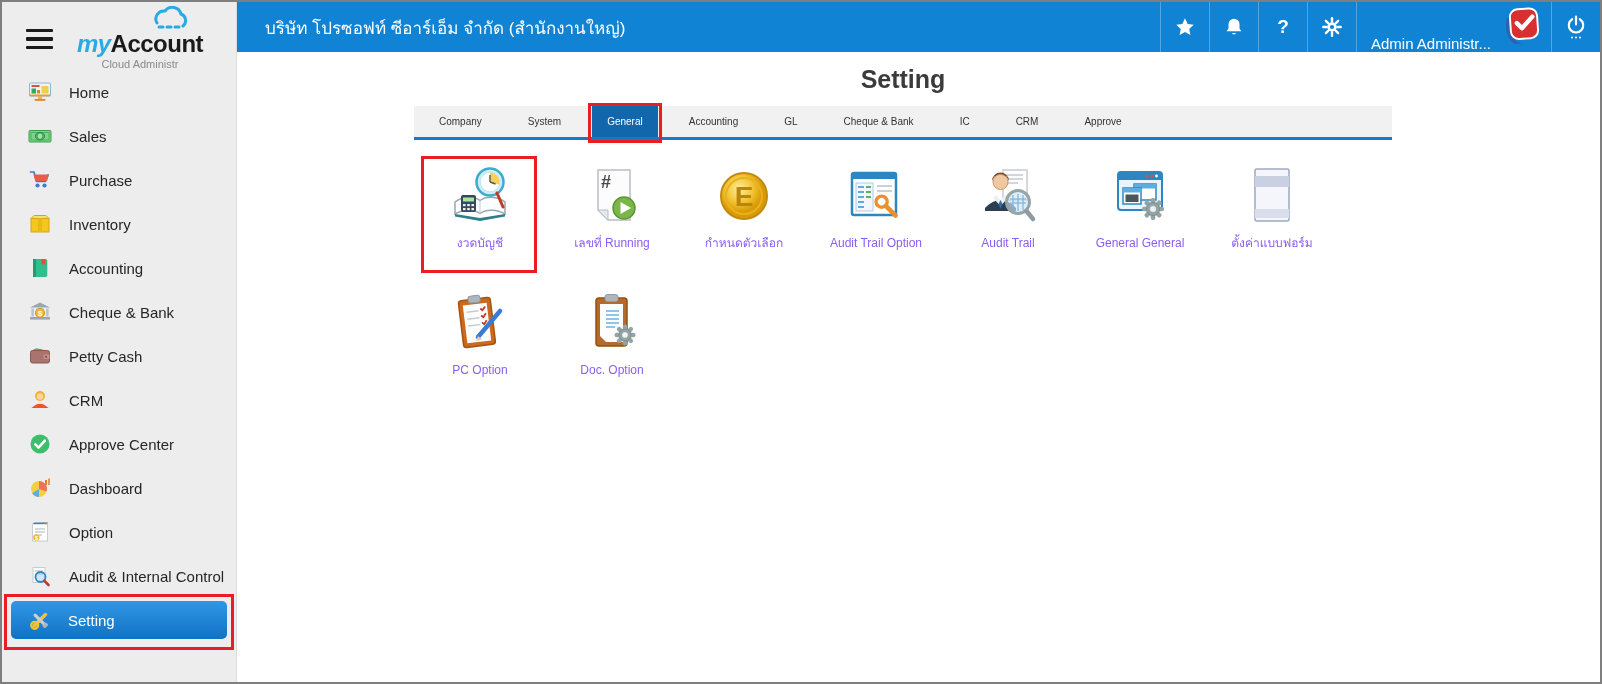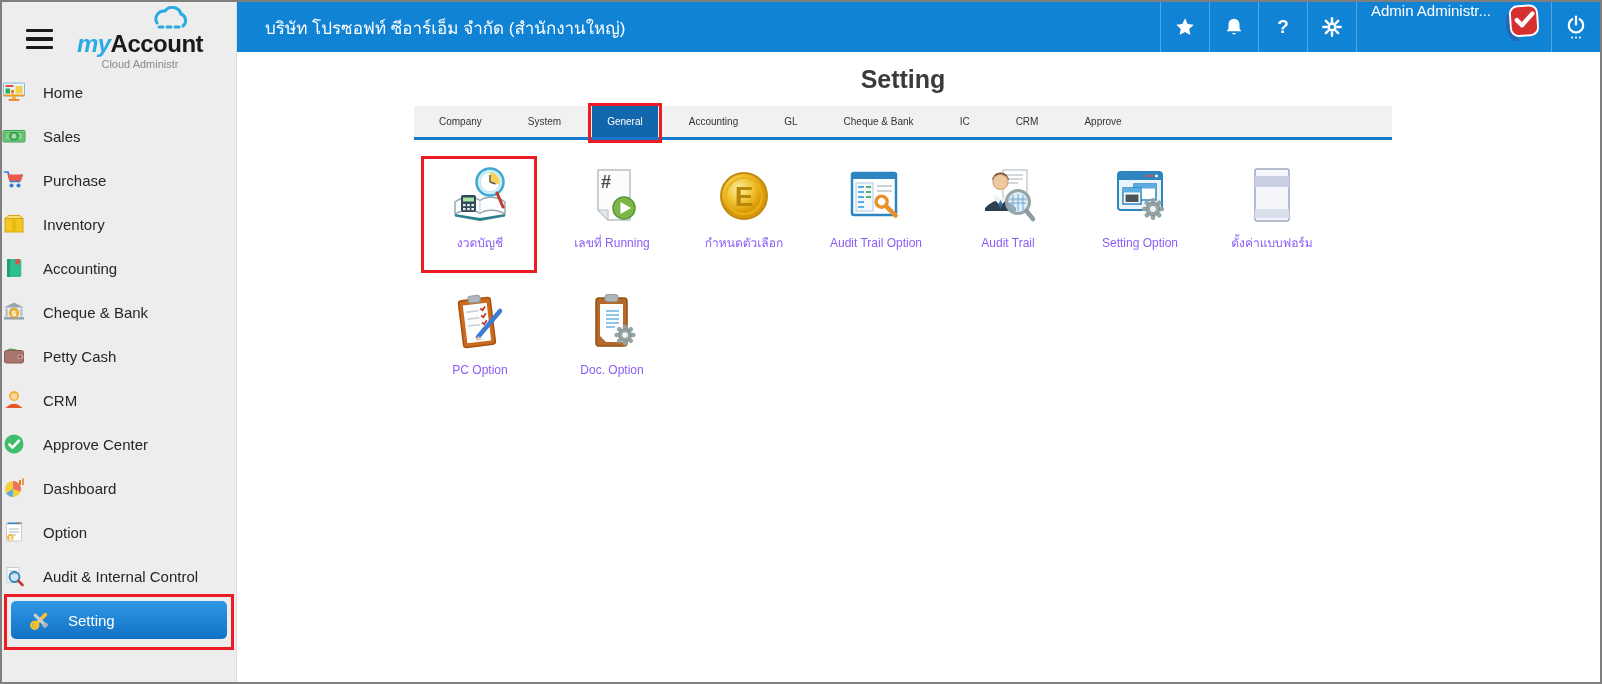--- a/index.html
+++ b/index.html
@@ -17,39 +17,39 @@
   .hamburger span { display:block; height:3.2px; background:#1a1a1a; border-radius:1px; }
 
   .logo { position:absolute; left:58px; top:4px; width:160px; text-align:center; }
   .logo .cloud { margin-left:58px; height:26px; }
   .brand { font-size:24px; line-height:24px; letter-spacing:-0.5px; }
   .brand .my { color:#29ABE2; font-style:italic; font-weight:bold; }
   .brand .acct { color:#1a1a1a; font-weight:bold; }
   .tagline { font-size:11px; color:#8a8a8a; margin-top:2px; }
 
   .menu { position:absolute; top:68px; left:0; right:0; }
-  .menu-item { height:44px; display:flex; align-items:center; 
+  .menu-item { height:44px; display:flex; align-items:center; padding-left:26px;
                font-size:15px; color:#262626; cursor:pointer; position:relative; }
   .menu-item .mi-icon { width:24px; height:24px; margin-right:17px; flex:0 0 24px; }
   .menu-item.active { height:44px; padding-left:0; }
   .menu-item.active .btn { position:absolute; left:9px; right:9px; top:3px; bottom:3px;
                background:linear-gradient(180deg,#2F97E6,#1172C4); border-radius:5px;
                display:flex; align-items:center; padding-left:17px; color:#fff; }
   .menu-item.active .mi-icon { margin-right:16px; }
   .annotation { position:absolute; border:3px solid #EC1C24; pointer-events:none; }
   .ann-sidebar { left:2px; right:2px; top:-4px; bottom:-8px; }
 
   
   .header { position:absolute; left:235px; top:0; right:0; height:50px;
             background:#1183D4; display:flex; align-items:stretch; color:#fff; }
   .header-title { flex:1; display:flex; align-items:center; padding-left:28px;
                   font-size:17px; white-space:nowrap; overflow:hidden; }
   .hcell { width:49px; display:flex; align-items:center; justify-content:center;
            border-left:1px solid rgba(255,255,255,0.28); cursor:pointer; }
-  .huser { display:flex; align-items:flex-start; border-left:1px solid rgba(255,255,255,0.28);
+  .huser { display:flex; align-items:flex-end; border-left:1px solid rgba(255,255,255,0.28);
            padding:0 8px 0 14px; cursor:pointer; font-size:15px; gap:10px; }
   .help-glyph { font-size:19px; font-weight:bold; color:#fff; }
 
   
   .content { position:absolute; left:235px; top:50px; right:0; bottom:0; background:#fff; }
   .inner { margin-left:177px; width:978px; }
   .page-title { text-align:center; font-size:25px; font-weight:600; color:#3b3b3b;
                 padding:13px 0 12px; }
   .tabbar { display:flex; align-items:stretch; height:34px; background:#F1F1F1;
             border-bottom:3px solid #1879CC; padding-left:10px; }
@@ -447,21 +447,21 @@
                   <g fill="#95A5A6">
                     <rect x="-2.3" y="-11" width="4.6" height="22" rx="2"></rect>
                     <rect x="-11" y="-2.3" width="22" height="4.6" rx="2"></rect>
                     <rect x="-2.3" y="-11" width="4.6" height="22" rx="2" transform="rotate(45)"></rect>
                     <rect x="-2.3" y="-11" width="4.6" height="22" rx="2" transform="rotate(-45)"></rect>
                   </g>
                   <circle r="6.5" fill="#95A5A6" stroke="#7F8C8D"></circle>
                   <circle r="3" fill="#ECF0F1"></circle>
                 </g>
               </svg></span>
-          <span class="glabel">Setting Option</span>
+          <span class="glabel">General General</span>
         </div>
 
         <div class="gitem">
           <span class="gicon"><svg viewBox="0 0 64 64">
                 <rect x="15" y="5" width="34" height="52" rx="2" fill="#F4F6FB" stroke="#9FA8C0" stroke-width="1.5"></rect>
                 <rect x="15" y="12" width="34" height="11" fill="#C9D0E2"></rect>
                 <rect x="15" y="45" width="34" height="9" fill="#D9DEEC"></rect>
               </svg></span>
           <span class="glabel">ตั้งค่าแบบฟอร์ม</span>
         </div>

